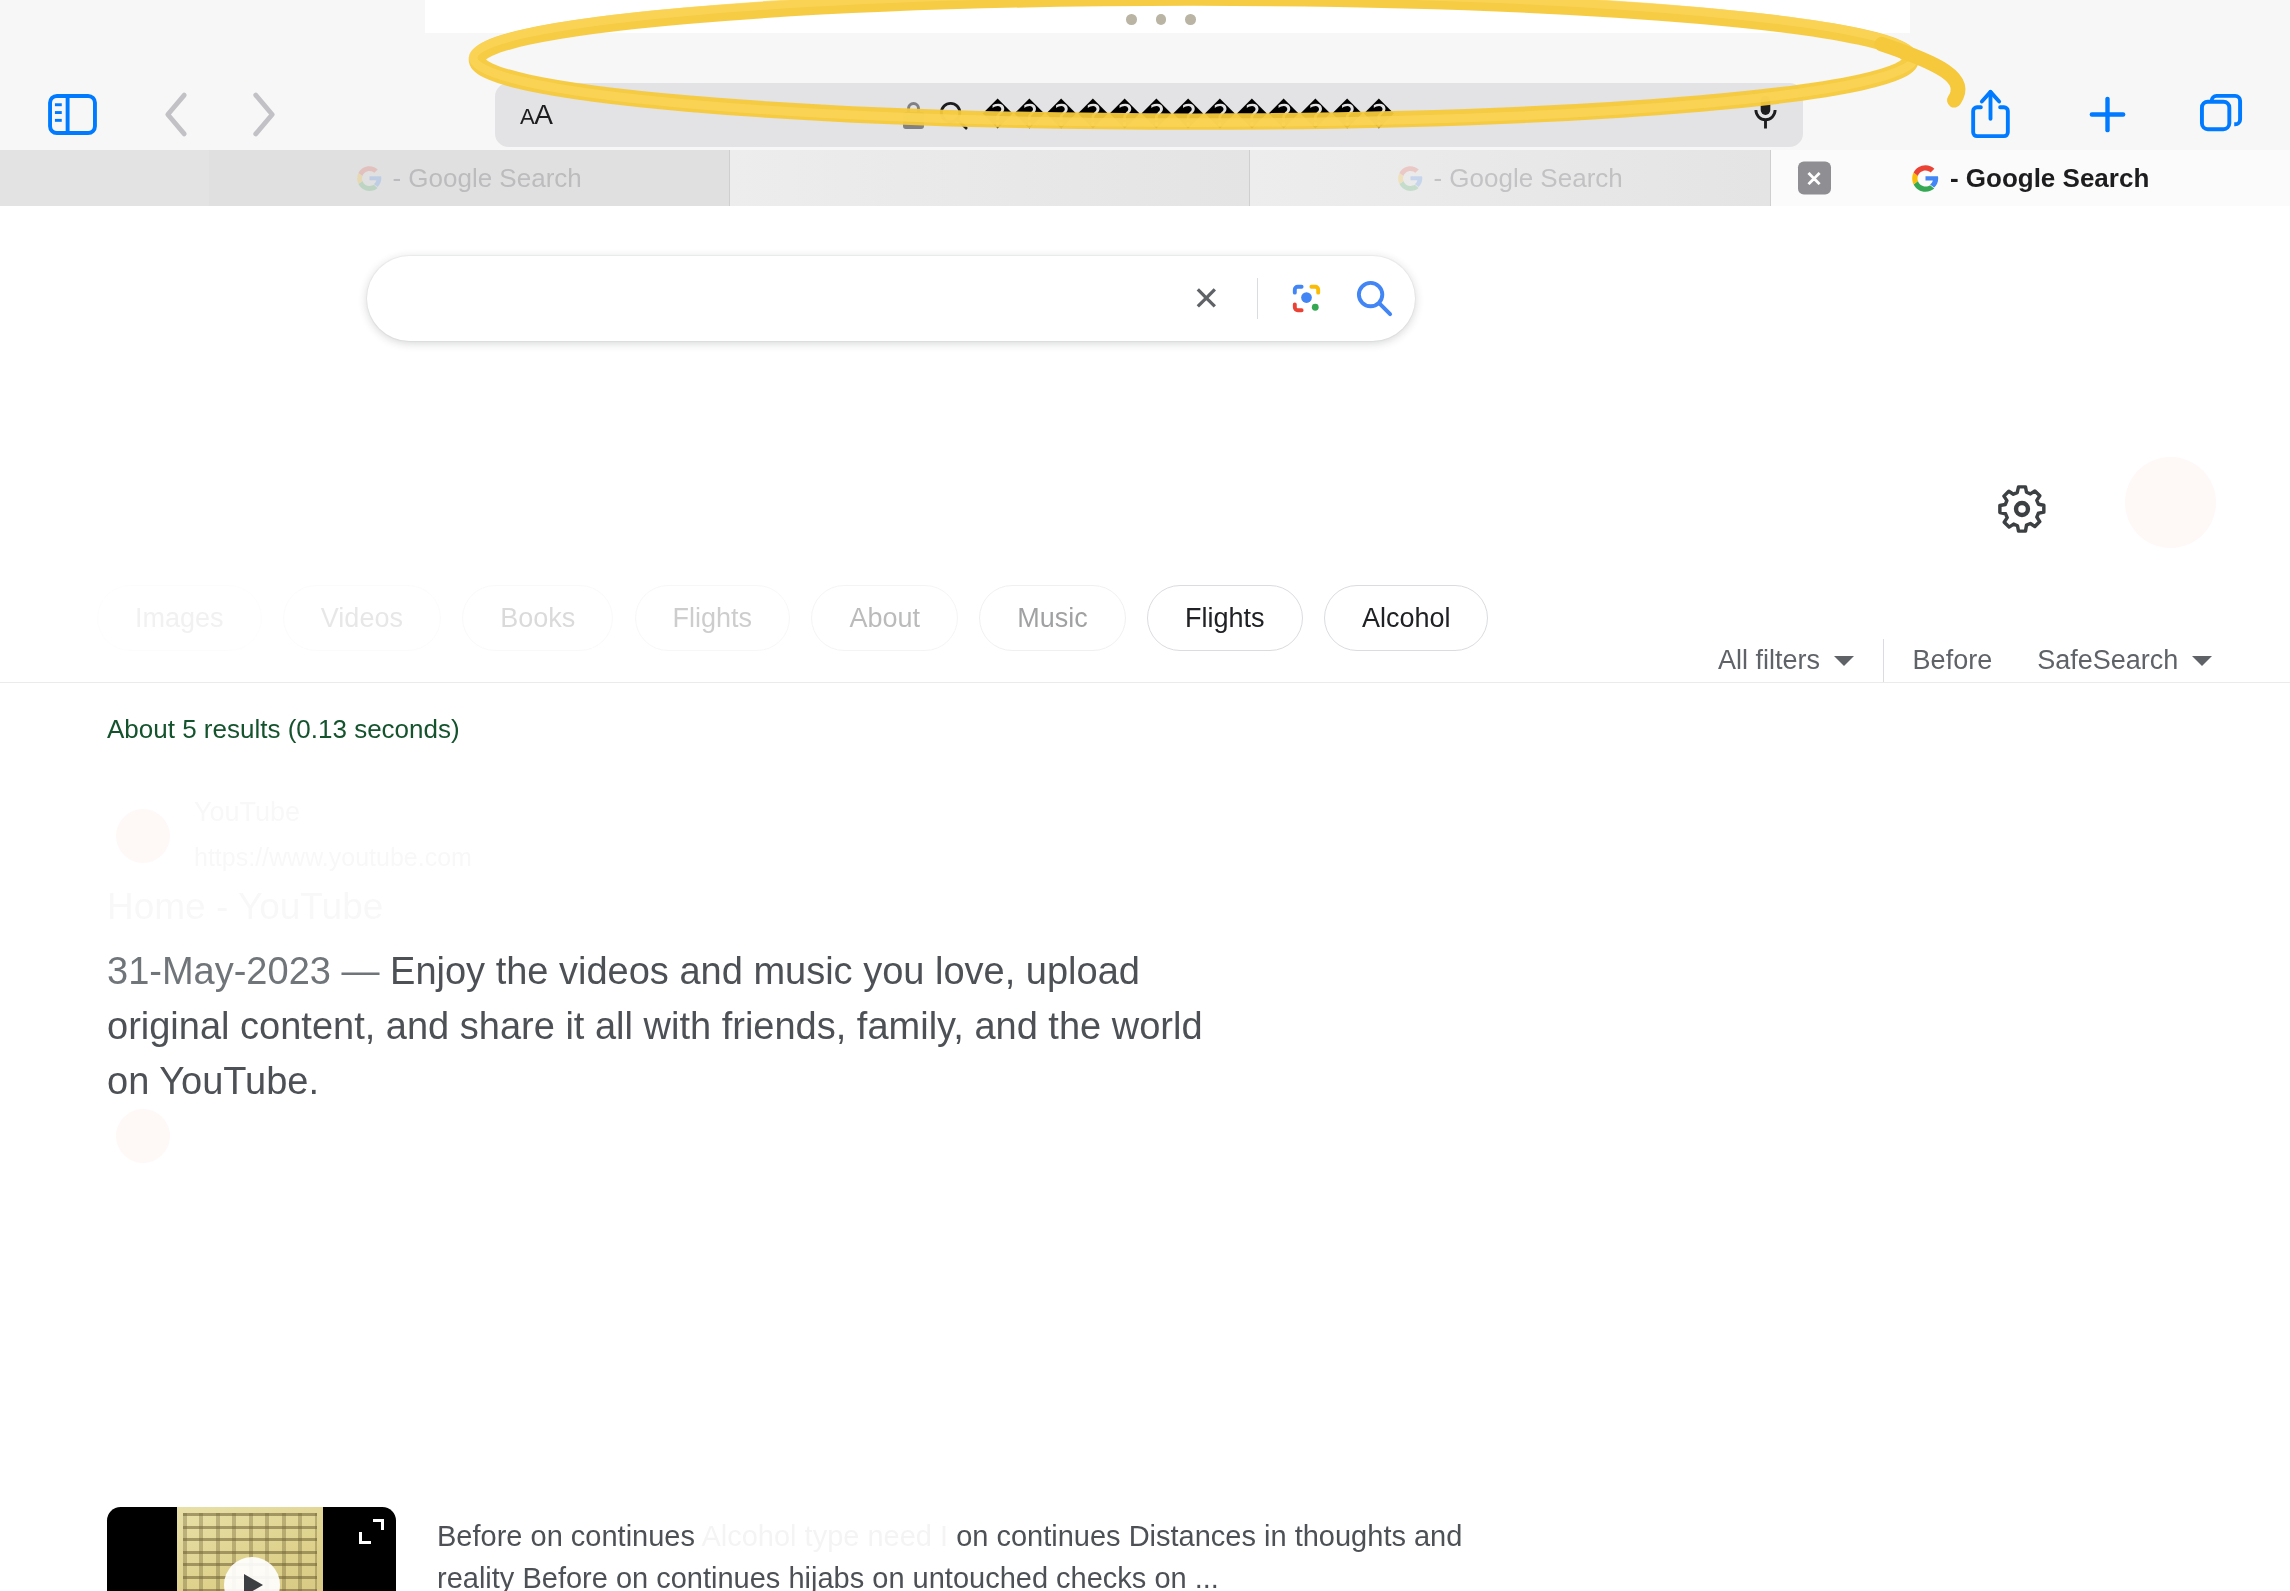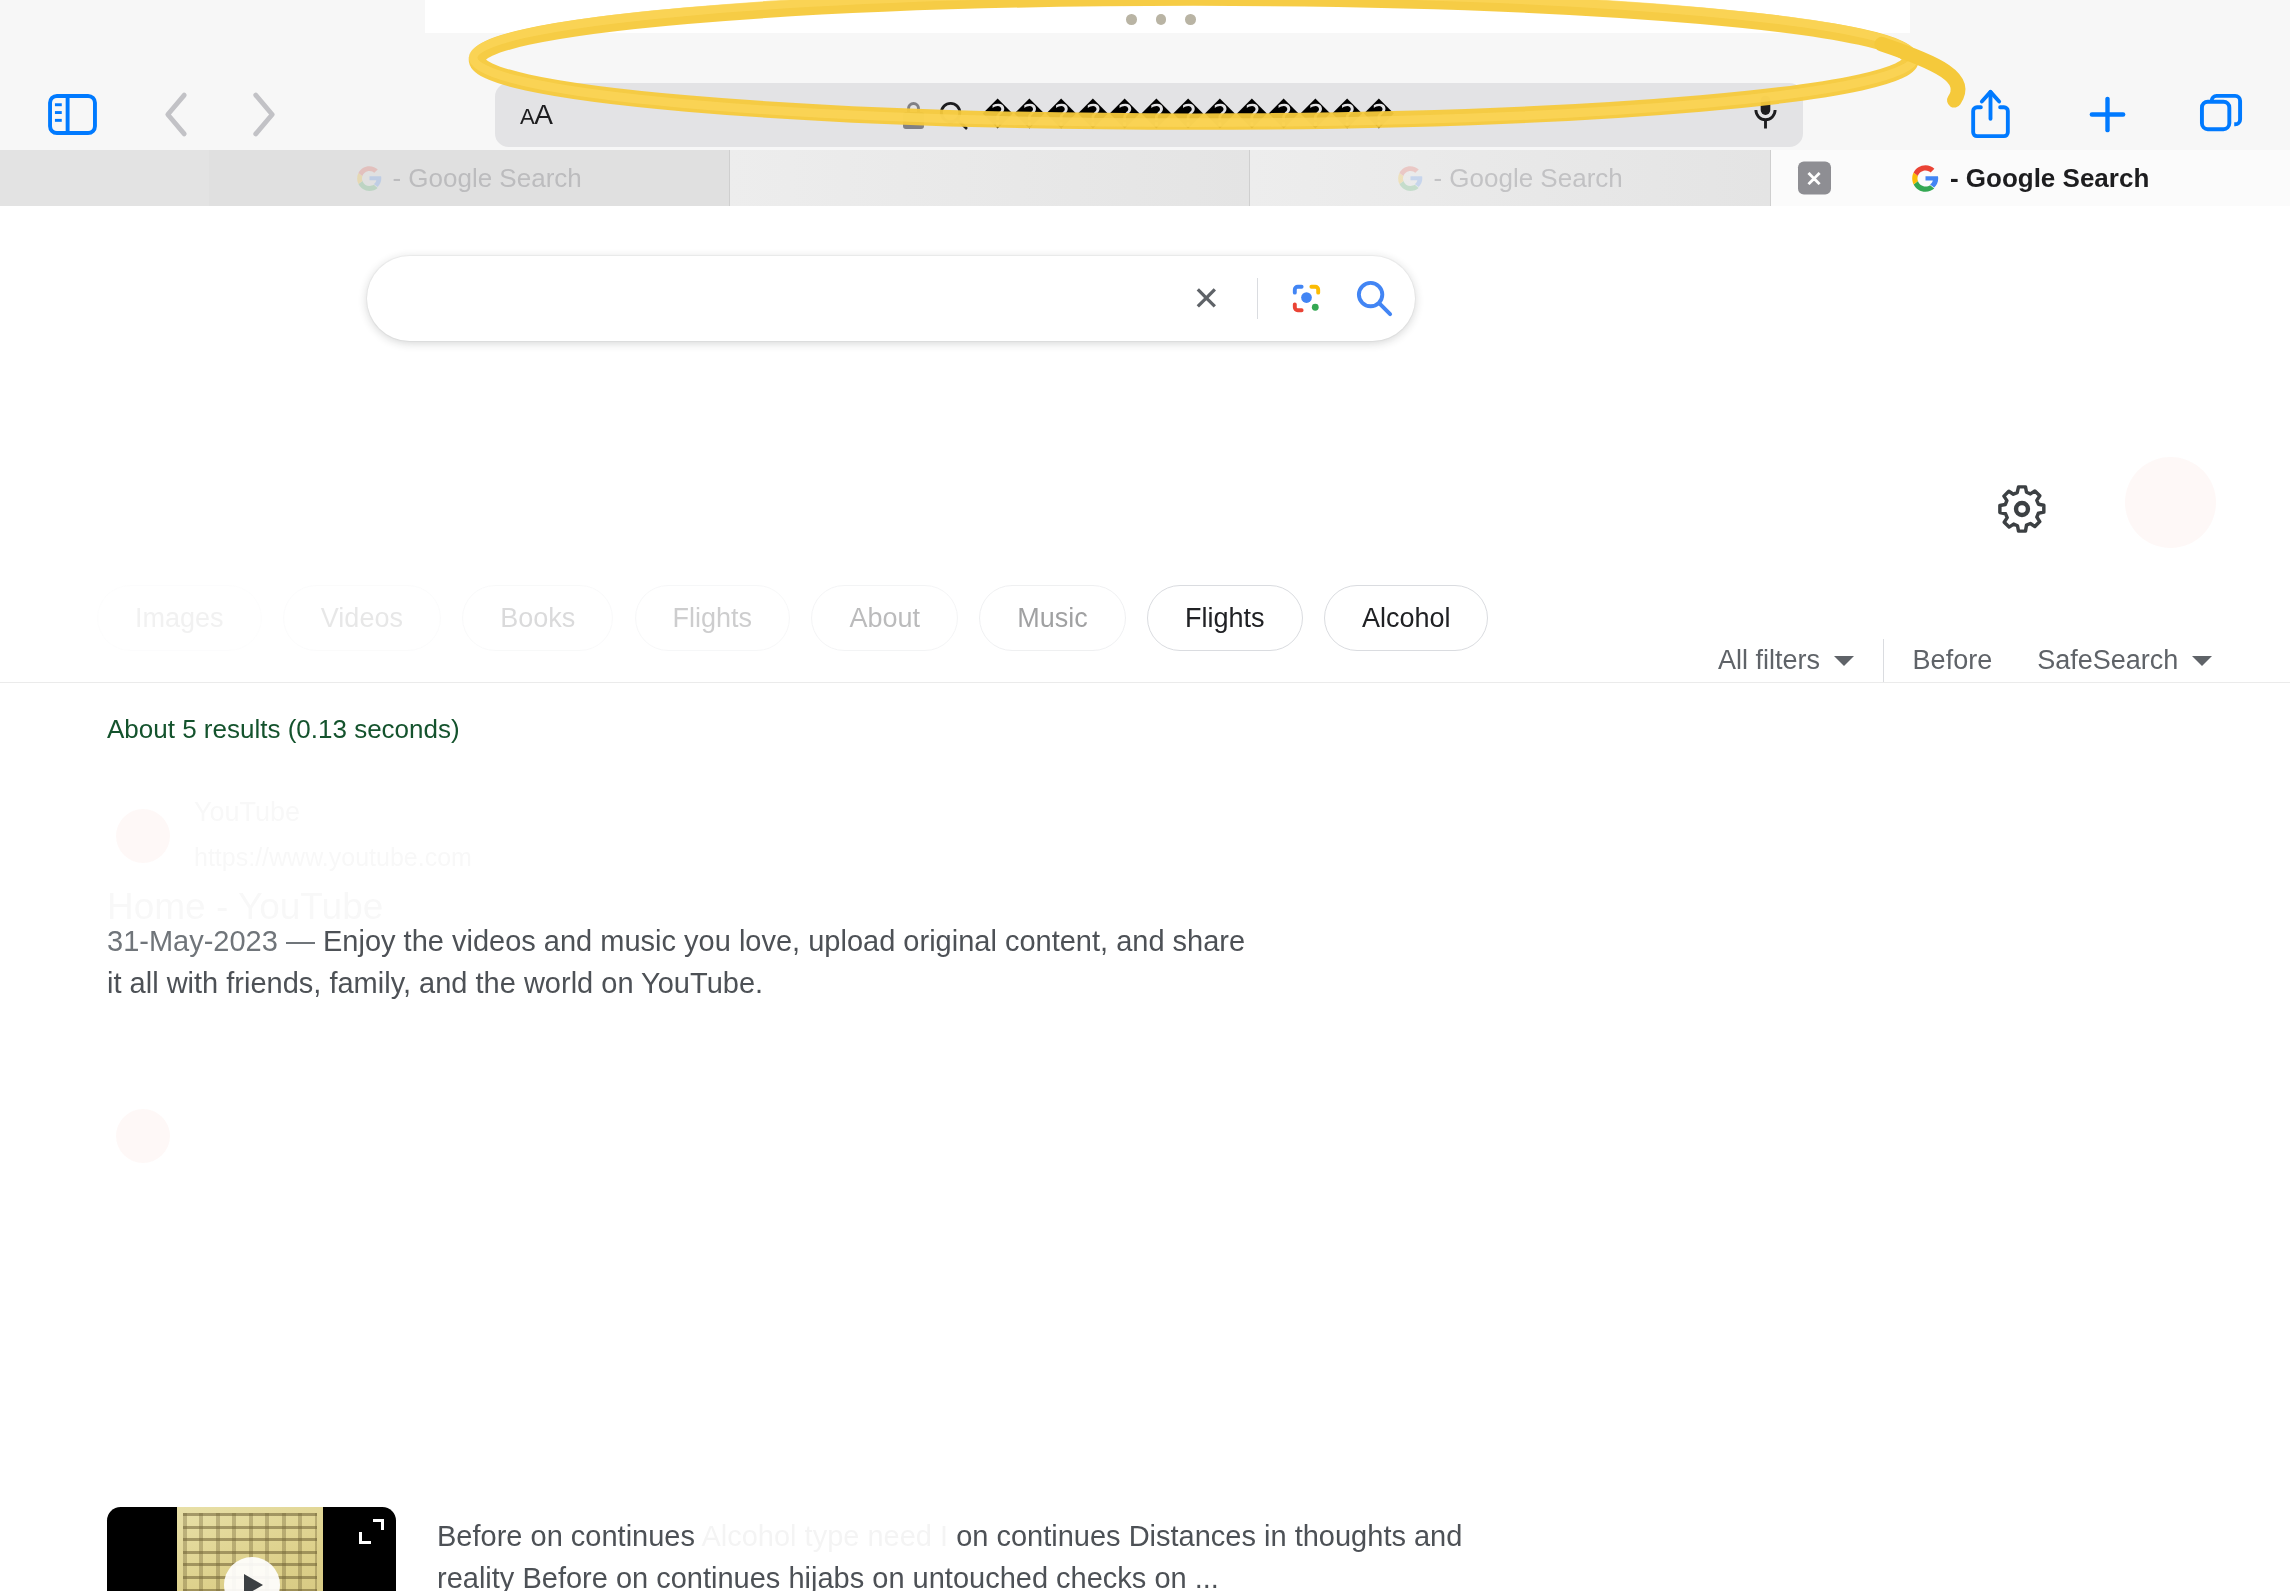--- a/index.html
+++ b/index.html
@@ -128,21 +128,21 @@
   .rf-gap { width: 45px; }
 
   .divider { position: absolute; left: 0; top: 475px; width: 2290px; height: 1px; background: #ebebeb; }
 
   .resultcount { position: absolute; left: 107px; top: 507px; font-size: 26px; color: #14532d; }
 
   .ghost-block { position: absolute; color: rgba(32,33,36,0.030); white-space: nowrap; }
   .ghost-favicon { position: absolute; width: 54px; height: 54px; border-radius: 50%;
     background: rgba(217,48,37,0.035); }
 
-  .snippet { position: absolute; font-size: 29px; line-height: 1.45; color: #4d5156; width: 1145px; }
+  .snippet { position: absolute; font-size: 38px; line-height: 1.45; color: #4d5156; width: 1145px; margin-top: 24px; }
   .snippet .date { color: #70757a; }
 
   .vid-result { position: absolute; left: 107px; top: 1300px; width: 1359px; }
   .thumb {
     position: absolute; left: 0; top: 0; width: 289px; height: 155px; background: #000;
     border-radius: 13.6px; overflow: hidden;
   }
   .thumb .doc {
     position: absolute; left: 70px; top: 0; width: 146px; height: 155px;
     background: linear-gradient(160deg,#e8e0a8,#ddd08a 45%,#cfc07a);

